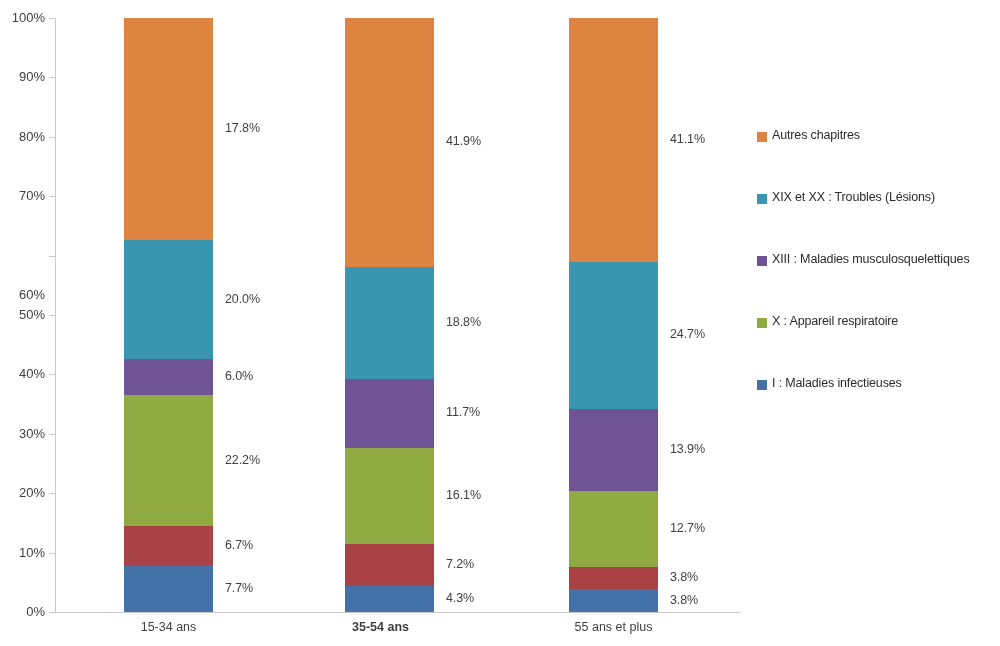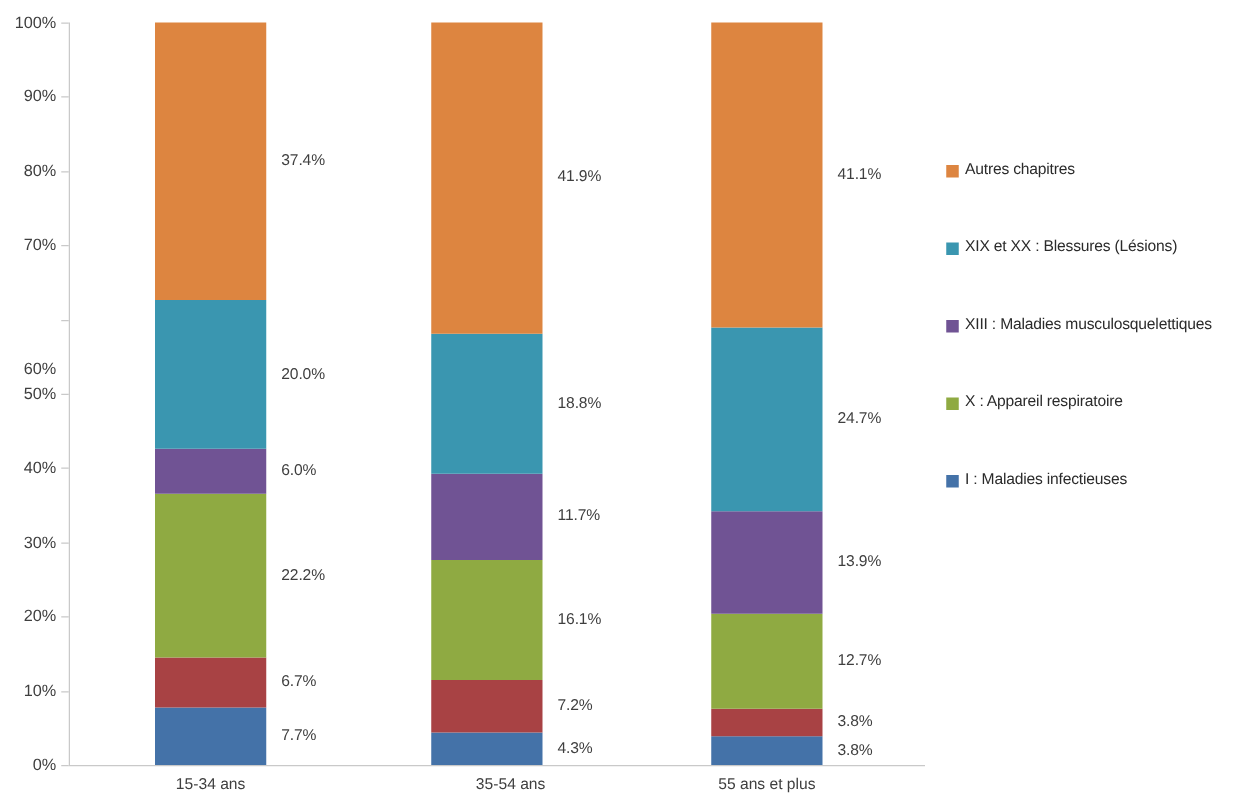--- a/index.html
+++ b/index.html
@@ -143,21 +143,21 @@
       <div class="ytl-wrap" style="top: 69.4px;">90%</div>
       <div class="y-tick" style="top: 18px;"></div>
       <div class="ytl-wrap" style="top: 10px;">100%</div>
     </div>
   <div id="bars-layer">
       <div class="seg-label" style="left: 225px; top: 581.131px;">7.7%</div>
       <div class="seg-label" style="left: 225px; top: 538.363px;">6.7%</div>
       <div class="seg-label" style="left: 225px; top: 452.53px;">22.2%</div>
       <div class="seg-label" style="left: 225px; top: 368.776px;">6.0%</div>
       <div class="seg-label" style="left: 225px; top: 291.556px;">20.0%</div>
-      <div class="seg-label" style="left: 225px; top: 121.078px;">37.4%</div>
+      <div class="seg-label" style="left: 225px; top: 121.078px;">17.8%</div>
       <div class="bar-group" style="left: 124px; width: 89px; top: 18px; height: 594px; position: absolute;">
         <div class="seg" title="I : Maladies infectieuses — 7.7%" style="top: 548.262px; height: 45.738px; background: rgb(68, 114, 168);"></div>
         <div class="seg" title="V : Troubles mentaux — 6.7%" style="top: 508.464px; height: 39.798px; background: rgb(168, 66, 68);"></div>
         <div class="seg" title="X : Appareil respiratoire — 22.2%" style="top: 376.596px; height: 131.868px; background: rgb(143, 170, 66);"></div>
         <div class="seg" title="XIII : Troubles musculosquelettiques — 6.0%" style="top: 340.956px; height: 35.64px; background: rgb(112, 83, 148);"></div>
         <div class="seg" title="XIX et XX : Blessures (Lésions) — 20.0%" style="top: 222.156px; height: 118.8px; background: rgb(58, 150, 176);"></div>
         <div class="seg" title="Autres chapitres — 37.4%" style="top: 0px; height: 222.156px; background: rgb(221, 133, 64);"></div>
       </div>
       <div class="seg-label" style="left: 446px; top: 591.229px;">4.3%</div>
       <div class="seg-label" style="left: 446px; top: 557.074px;">7.2%</div>
@@ -183,32 +183,32 @@
         <div class="seg" title="I : Maladies infectieuses — 3.8%" style="top: 571.428px; height: 22.572px; background: rgb(68, 114, 168);"></div>
         <div class="seg" title="V : Troubles mentaux — 3.8%" style="top: 548.856px; height: 22.572px; background: rgb(168, 66, 68);"></div>
         <div class="seg" title="X : Appareil respiratoire — 12.7%" style="top: 473.418px; height: 75.438px; background: rgb(143, 170, 66);"></div>
         <div class="seg" title="XIII : Troubles musculosquelettiques — 13.9%" style="top: 390.852px; height: 82.566px; background: rgb(112, 83, 148);"></div>
         <div class="seg" title="XIX et XX : Blessures (Lésions) — 24.7%" style="top: 244.134px; height: 146.718px; background: rgb(58, 150, 176);"></div>
         <div class="seg" title="Autres chapitres — 41.1%" style="top: 0px; height: 244.134px; background: rgb(221, 133, 64);"></div>
       </div>
     </div>
   <div id="cat-layer">
       <div class="cat-label" style="left: 94px; width: 149px;">15-34 ans</div>
-      <div class="cat-label" style="left: 334px; width: 149px;">35-54 ans</div>
+      <div class="cat-label" style="left: 306px; width: 149px; font-weight: bold;">35-54 ans</div>
       <div class="cat-label" style="left: 539px; width: 149px;">55 ans et plus</div>
     </div>
 
   <div id="legend">
       <div class="legend-item">
         <span class="legend-swatch" style="background: rgb(221, 133, 64);"></span>
         <span class="legend-text">Autres chapitres</span>
       </div>
       <div class="legend-item">
         <span class="legend-swatch" style="background: rgb(58, 150, 176);"></span>
-        <span class="legend-text">XIX et XX : Blessures (Lésions)</span>
+        <span class="legend-text">XIX et XX : Troubles (Lésions)</span>
       </div>
       <div class="legend-item">
         <span class="legend-swatch" style="background: rgb(112, 83, 148);"></span>
         <span class="legend-text">XIII : Maladies musculosquelettiques</span>
       </div>
       <div class="legend-item">
         <span class="legend-swatch" style="background: rgb(143, 170, 66);"></span>
         <span class="legend-text">X : Appareil respiratoire</span>
       </div>
       <div class="legend-item">

